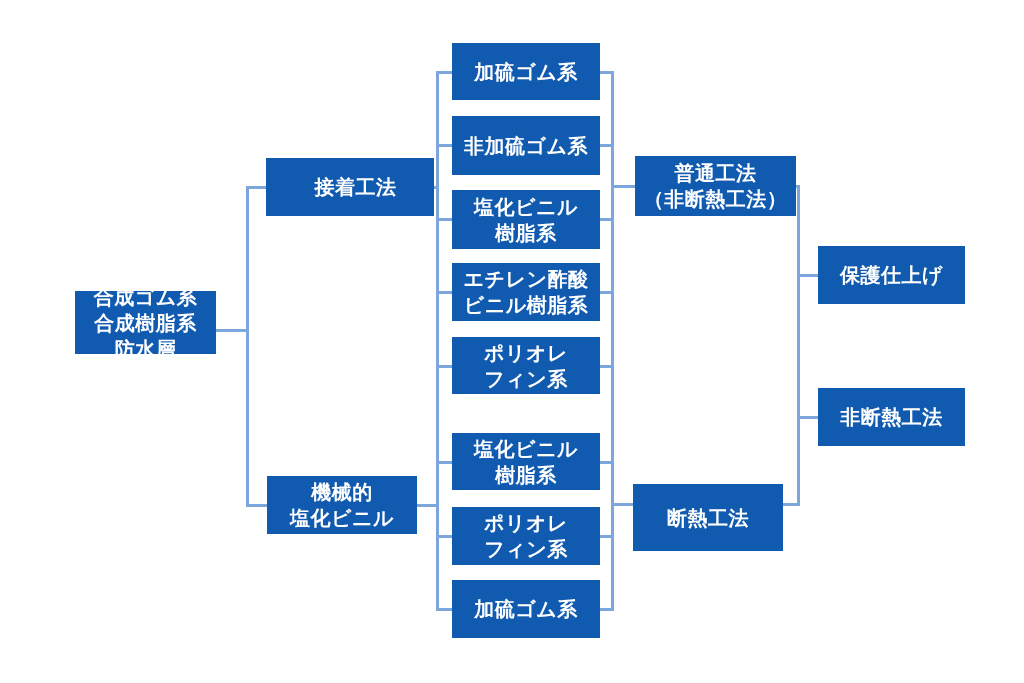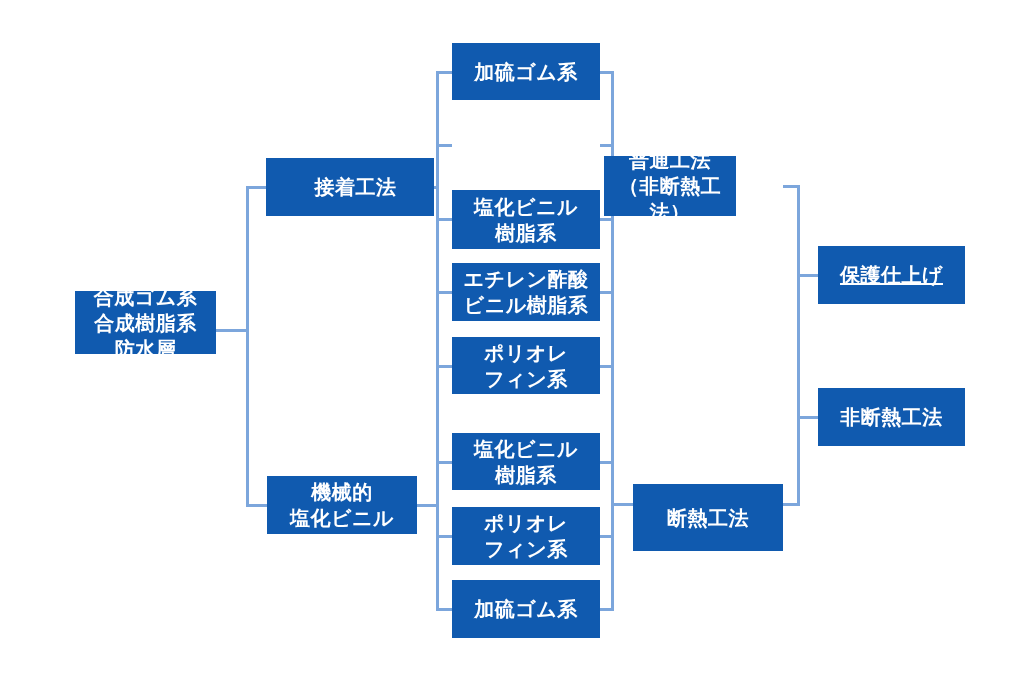--- a/index.html
+++ b/index.html
@@ -71,32 +71,33 @@
 
   <div class="node" style="left:75px;top:291px;width:141px;height:63px;">合成ゴム系
 合成樹脂系
 防水層</div>
 
   <div class="node" style="left:266px;top:158px;width:168px;height:58px;padding-left:11px;">接着工法</div>
   <div class="node" style="left:267px;top:476px;width:150px;height:58px;">機械的
 塩化ビニル</div>
 
   <div class="node" style="left:452px;top:43px;width:148px;height:57px;">加硫ゴム系</div>
+  <div class="node" style="left:452px;top:116px;width:148px;height:59px;">非加硫ゴム系</div>
   <div class="node" style="left:452px;top:190px;width:148px;height:59px;">塩化ビニル
 樹脂系</div>
   <div class="node" style="left:452px;top:263px;width:148px;height:58px;">エチレン酢酸
 ビニル樹脂系</div>
   <div class="node" style="left:452px;top:337px;width:148px;height:57px;">ポリオレ
 フィン系</div>
   <div class="node" style="left:452px;top:433px;width:148px;height:57px;">塩化ビニル
 樹脂系</div>
   <div class="node" style="left:452px;top:507px;width:148px;height:58px;">ポリオレ
 フィン系</div>
   <div class="node" style="left:452px;top:580px;width:148px;height:58px;">加硫ゴム系</div>
 
-  <div class="node" style="left:604px;top:156px;width:132px;height:60px;">普通工法
+  <div class="node" style="left:635px;top:156px;width:161px;height:60px;">普通工法
 （非断熱工法）</div>
   <div class="node" style="left:633px;top:484px;width:150px;height:67px;">断熱工法</div>
 
-  <div class="node" style="left:818px;top:246px;width:147px;height:58px;text-decoration:underline;">保護仕上げ</div>
+  <div class="node" style="left:818px;top:246px;width:147px;height:58px;">保護仕上げ</div>
   <div class="node" style="left:818px;top:388px;width:147px;height:58px;">非断熱工法</div>
 
 </div>
 
 </body></html>

